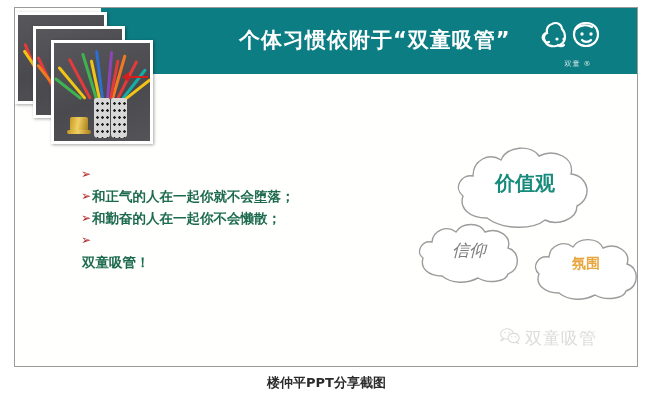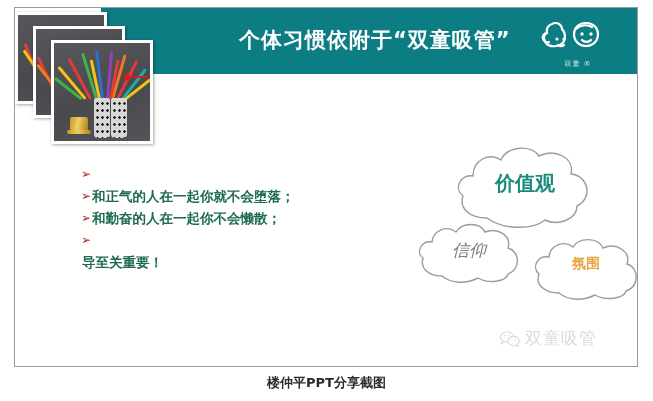--- a/index.html
+++ b/index.html
@@ -155,21 +155,21 @@
   #cloud-faith .cloud-label   { top: 19px; font-size: 17px; color: #7e7e7e; font-weight: normal; font-style: italic; }
   #cloud-atmosphere { left: 478px; top: 228px; width: 114px; height: 66px; }
   #cloud-atmosphere .cloud-label { top: 19px; font-size: 14px; color: #e8a63f; }
 
   
   #watermark {
     position: absolute;
     left: 484px;
     top: 319px;
     display: flex;
-    align-items: center;
+    align-items: flex-start;
     gap: 4px;
     opacity: 0.30;
   }
   #watermark .wm-text {
     font-size: 17px;
     color: #8a8a8a;
     letter-spacing: 1px;
     font-family: "DejaVu Sans", sans-serif;
   }
 
@@ -275,21 +275,21 @@
     </div>
     <div class="bullet-row">
       <span class="bullet-marker">➢</span>
       <span class="bullet-text">和勤奋的人在一起你不会懒散；</span>
     </div>
     <div class="bullet-row">
       <span class="bullet-marker">➢</span>
     </div>
     <div class="bullet-row no-marker">
       <span class="bullet-marker"></span>
-      <span class="bullet-text">导至关重要！</span>
+      <span class="bullet-text">双童吸管！</span>
     </div>
   </div>
 
   <div class="cloud" id="cloud-values">
     <svg width="148" height="92" viewBox="0 0 148 92" aria-hidden="true">
       <path d="M36 78 C18 78 8 68 12 56 C2 48 10 34 22 36 C22 20 38 12 50 20 C56 6 80 4 88 16 C104 8 124 18 120 34 C138 36 142 58 126 66 C126 80 106 86 94 80 C82 90 52 90 36 78 Z" fill="#ffffff" stroke="#9c9c9c" stroke-width="1.4"></path>
     </svg>
     <div class="cloud-label">价值观</div>
   </div>
 

